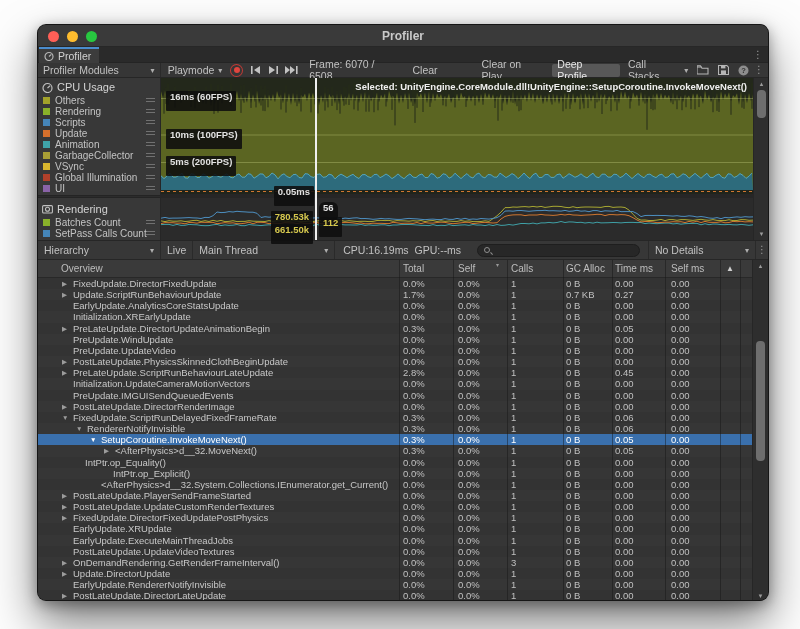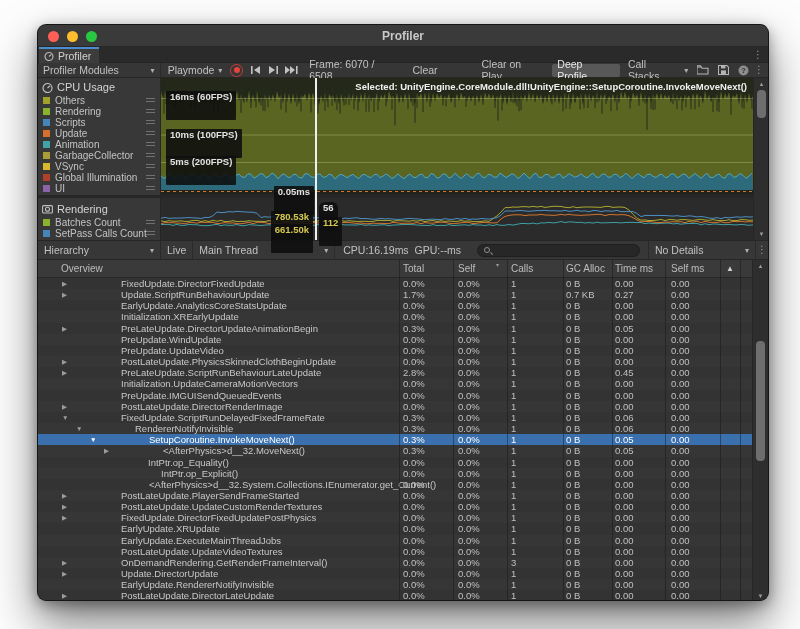--- a/index.html
+++ b/index.html
@@ -39,21 +39,21 @@
   .llbl{font-size:10px;color:#c3c3c3;white-space:nowrap;}
   .grip{position:absolute;right:5px;top:3px;width:9px;height:4px;border-top:1px solid #8a8a8a;border-bottom:1px solid #8a8a8a;opacity:.7;}
   .sbdivider{height:3px;background:#2c2c2c;border-top:1px solid #242424;border-bottom:1px solid #242424;margin:1px 0 2px;}
   .charts{position:relative;width:592px;height:100%;}
   .cpu-chart{position:absolute;left:0;top:0;width:592px;height:116px;background:#23281b;}
   .chart-div{position:absolute;left:0;top:116px;width:592px;height:4px;background:#262626;}
   .render-chart{position:absolute;left:0;top:120px;width:592px;height:42px;background:#2b2b2b;}
   .cpu-chart svg,.render-chart svg{position:absolute;left:0;top:0;}
   .playhead{position:absolute;left:154px;top:0;width:2px;height:162px;background:#efefef;z-index:6;}
   .mchip{position:absolute;background:rgba(14,14,14,.88);color:#e2e2e2;font-size:9.5px;font-weight:bold;
-         padding:0 4px;height:29px;line-height:12px;border-radius:1px;z-index:7;white-space:nowrap;text-align:right;}
+         padding:0 4px;height:20px;line-height:12px;border-radius:1px;z-index:7;white-space:nowrap;text-align:right;}
   .ychip{color:#d6c84e;}
   .selline{position:absolute;right:6px;top:3px;font-size:9.5px;font-weight:bold;color:#f0f0f0;z-index:7;white-space:nowrap;}
   
   .vscroll{width:16px;height:100%;background:#2e2e2e;border-left:1px solid #262626;position:relative;}
   .sarr{position:absolute;left:0;width:100%;text-align:center;font-size:6px;color:#9b9b9b;line-height:8px;}
   .sthumb{position:absolute;left:3px;width:9px;background:#6e6e6e;border-radius:4px;}
   
   .subbar{position:absolute;left:0;top:216px;right:0;height:19px;background:#373737;border-bottom:1px solid #262626;
           display:flex;align-items:center;font-size:10.5px;color:#c2c2c2;}
   .seg{border-right:1px solid #2a2a2a;height:100%;display:flex;align-items:center;padding:0 6px;}
@@ -62,21 +62,21 @@
   .mag:after{content:"";position:absolute;left:5px;top:5px;width:3px;height:1.2px;background:#8f8f8f;transform:rotate(45deg);}
   
   .thead{position:absolute;left:0;top:235px;width:716px;height:18px;background:#3a3a3a;border-bottom:1px solid #282828;
          font-size:10px;color:#bdbdbd;}
   .hcell{position:absolute;top:0;height:18px;line-height:18px;}
   .tbody{position:absolute;left:0;top:253px;width:716px;height:324px;overflow:hidden;background:#333;}
   .trow{position:relative;height:11.17px;line-height:11.17px;background:#333333;}
   .trow.alt{background:#363636;}
   .trow.sel{background:#3a70ad;}
   .trow.sel .tname,.trow.sel .tval,.trow.sel .arr{color:#ffffff;}
-  .tname{display:block;font-size:9.5px;color:#c8c8c8;white-space:nowrap;overflow:hidden;max-width:360px;margin-left:48px;}
+  .tname{display:block;font-size:9.5px;color:#c8c8c8;white-space:nowrap;overflow:hidden;max-width:360px;}
   .arr{position:absolute;top:0;font-size:6.5px;color:#9c9c9c;}
   .tval{position:absolute;top:0;font-size:9.5px;color:#c0c0c0;white-space:nowrap;}
   .colline{position:absolute;top:235px;height:342px;width:1px;background:rgba(20,20,20,.45);z-index:3;}
   .tscroll{position:absolute;right:0;top:235px;width:16px;height:342px;background:#2e2e2e;border-left:1px solid #262626;z-index:4;}
   .sorttri{position:absolute;font-size:6px;color:#999;top:1px;}
   .collapse-tri{position:absolute;font-size:8px;color:#cfcfcf;top:0;line-height:18px;}
   svg{display:block;}
 </style>
 </head>
 <body>
@@ -581,21 +581,21 @@
           <span class="arr" style="left: 66px;">▶</span>
           <span class="tname" style="padding-left: 77px;">&lt;AfterPhysics&gt;d__32.MoveNext()</span>
           <span class="tval" style="left: 365px;">0.3%</span>
           <span class="tval" style="left: 420px;">0.0%</span>
           <span class="tval" style="left: 473px;">1</span>
           <span class="tval" style="left: 528px;">0 B</span>
           <span class="tval" style="left: 577px;">0.05</span>
           <span class="tval" style="left: 633px;">0.00</span>
         </div>
         <div class="trow">
-          <span class="tname" style="padding-left: 62px;">IntPtr.op_Equality()</span>
+          <span class="tname" style="padding-left: 47px;">IntPtr.op_Equality()</span>
           <span class="tval" style="left: 365px;">0.0%</span>
           <span class="tval" style="left: 420px;">0.0%</span>
           <span class="tval" style="left: 473px;">1</span>
           <span class="tval" style="left: 528px;">0 B</span>
           <span class="tval" style="left: 577px;">0.00</span>
           <span class="tval" style="left: 633px;">0.00</span>
         </div>
         <div class="trow alt">
           <span class="tname" style="padding-left: 75px;">IntPtr.op_Explicit()</span>
           <span class="tval" style="left: 365px;">0.0%</span>

